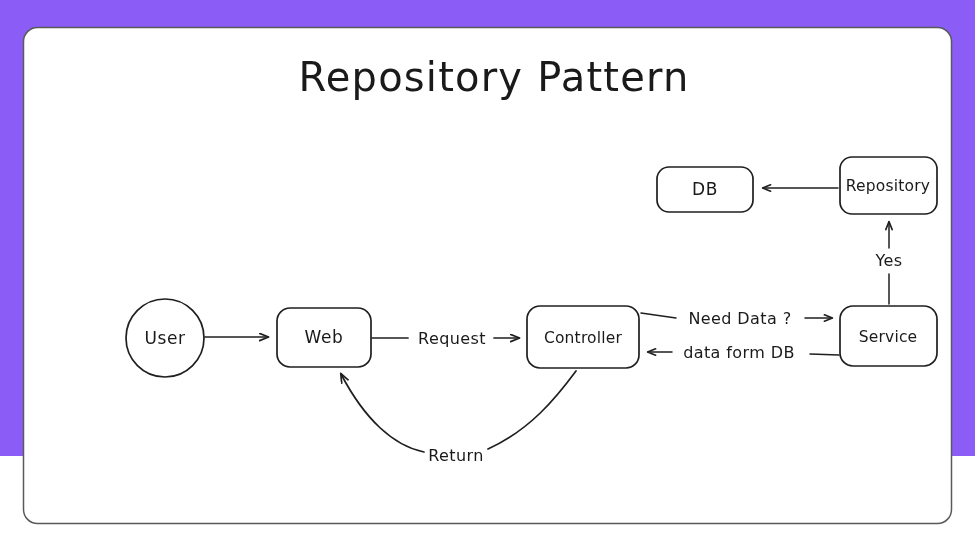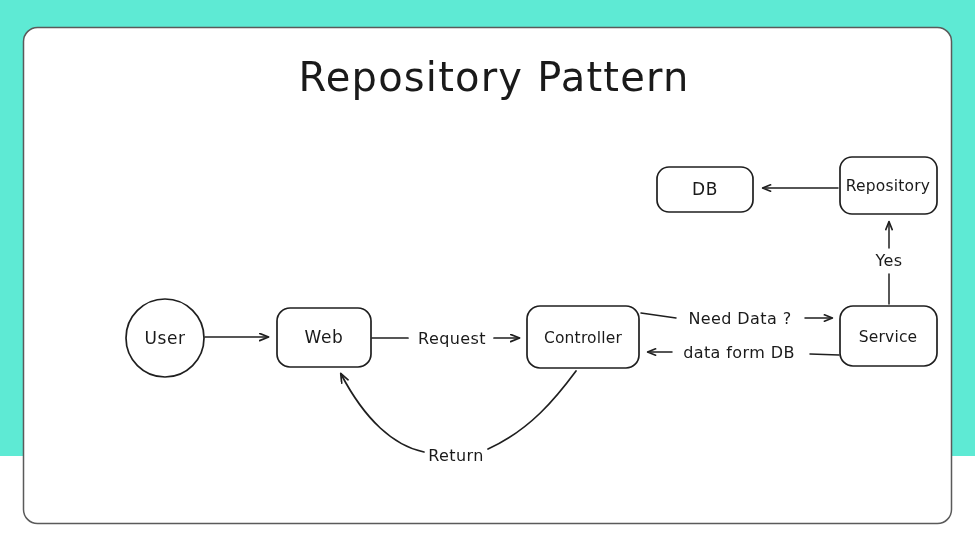--- a/index.html
+++ b/index.html
@@ -10,21 +10,21 @@
   body {
     width: 975px;
     height: 552px;
     font-family: "DejaVu Sans", sans-serif;
     overflow: hidden;
   }
   #canvas-root {
     position: relative;
     width: 975px;
     height: 456px;
-    background: #5eead4;
+    background: #8b5cf6;
   }
   #diagram-svg {
     position: absolute;
     top: 0;
     left: 0;
     width: 975px;
     height: 552px;
     display: block;
   }
   .node-label,

